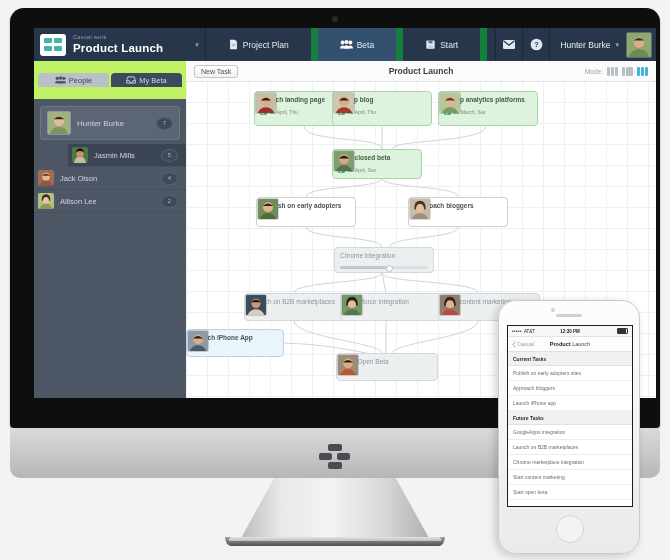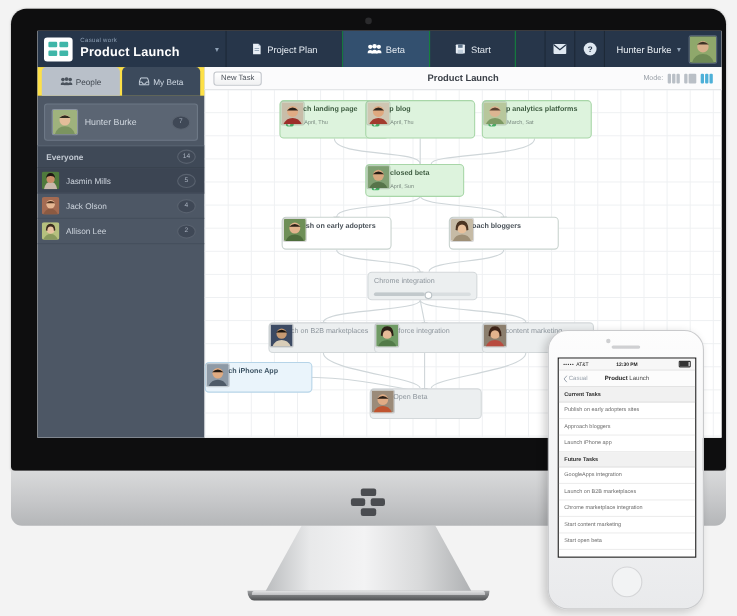--- a/index.html
+++ b/index.html
@@ -71,21 +71,21 @@
   .bl3{left:4px;top:12px;width:8px;height:5px;}
   .bl4{left:14px;top:12px;width:8px;height:5px;}
   .brand-txt{margin-left:7px;line-height:1;}
   .brand-sub{font-size:5.5px;color:#8ea0b5;letter-spacing:.3px;display:block;margin-bottom:2px;}
   .brand-name{font-size:11.5px;color:#fff;font-weight:bold;display:block;letter-spacing:.2px;}
   .brand-caret{margin-left:32px;color:#8ea0b5;font-size:7px;}
 
   .topnav{display:flex;align-items:center;height:33px;margin-left:6px;}
   .topnav .item{
     display:flex;align-items:center;gap:4px;height:33px;padding:0 22px;
-    font-size:8.5px;color:#e4eaf1;border-right:1px solid #15803d;
+    font-size:8.5px;color:#e4eaf1;border-right:7px solid #15803d;
   }
   .topnav .item.active{background:#33506f;}
   .topnav .item:first-child{border-left:1px solid #1d2937;}
 
   .topright{margin-left:auto;display:flex;align-items:center;height:33px;}
   .ic-btn{
     width:26px;height:33px;display:flex;align-items:center;justify-content:center;
     border-left:1px solid #1d2937;color:#dfe7ef;
   }
   .user{
@@ -95,21 +95,21 @@
   .user .caret{color:#93a4b8;font-size:7px;}
   .avatar{
     width:24px;height:24px;border-radius:2px;flex:0 0 auto;border:1px solid #5d6b7c;
   }
 
   
   .body{display:flex;height:337px;}
 
   
   .sidebar{width:152px;background:#4d5765;position:relative;flex:0 0 auto;}
-  .tabs{display:flex;height:26px;padding:0 4px;gap:2px;background:#fde047;}
+  .tabs{display:flex;height:14px;padding:12px 4px;gap:2px;background:#bef264;}
   .tab{
     flex:1;display:flex;align-items:center;justify-content:center;gap:3px;
     font-size:7.5px;color:#cfd8e3;border-radius:4px 4px 0 0;
     background:#3c4a5c;
   }
   .tab.active{background:#b9c0c9;color:#3d444d;}
   .me-card{
     margin:7px 6px 4px 6px;background:#5b6avoid;background:#5b6573;border:1px solid #6d7886;
     border-radius:3px;display:flex;align-items:center;gap:6px;padding:4px 6px;
   }
@@ -122,21 +122,21 @@
   }
   .grp-head{
     display:flex;align-items:center;padding:3px 8px;background:#3f4957;
     border-top:1px solid #5a6573;border-bottom:1px solid #39424e;
   }
   .grp-head .t{font-size:7.5px;color:#c3cad3;flex:1;font-weight:bold;}
   .prow{
     display:flex;align-items:center;gap:6px;padding:2px 8px 2px 4px;height:18px;
     border-bottom:1px solid #454f5d;
   }
-  .prow.sel{background:#3c4553;}
+  .prow.sel{background:#3c4553;margin-left:34px;}
   .prow .avatar{width:16px;height:16px;border-radius:2px;border:none;}
   .prow .n{flex:1;font-size:7.5px;color:#cdd4dd;}
 
   
   .canvas{flex:1;position:relative;background:#fff;overflow:hidden;}
   .canvas-top{
     height:20px;border-bottom:1px solid #e2e4e6;display:flex;align-items:center;
     padding:0 8px;background:#fbfbfc;position:relative;z-index:4;
   }
   .newtask{
@@ -342,24 +342,20 @@
             <svg class="avatar" viewBox="0 0 24 24">
               <rect width="24" height="24" fill="#9fb27d"></rect>
                 <circle cx="12" cy="10" r="5.4" fill="#e3bd9a"></circle>
               <path d="M6.4 8q5.6-5.4 11.2 0z" fill="#2f2a20"></path>
                 <path d="M2 24q2.6-8 10-8t10 8z" fill="#7b9460"></path>
             </svg>
             <span class="me-name">Hunter Burke</span>
             <span class="badge">7</span>
           </div>
 
-          <div class="grp-head">
-            <span class="t">Everyone</span>
-            <span class="badge">14</span>
-          </div>
 
           <div class="prow sel">
             <svg class="avatar" viewBox="0 0 24 24">
               <rect width="24" height="24" fill="#4f7a3c"></rect>
                 <path d="M3 24q2-10 9-10t9 10z" fill="#c9b9ab"></path>
               <circle cx="12" cy="10" r="5.6" fill="#c98f6a"></circle>
                 <path d="M5.5 10q1-8 6.5-8t6.5 8q-1-4-6.5-4T5.5 10z" fill="#1f1713"></path>
             </svg>
             <span class="n">Jasmin Mills</span>
             <span class="badge">5</span>

